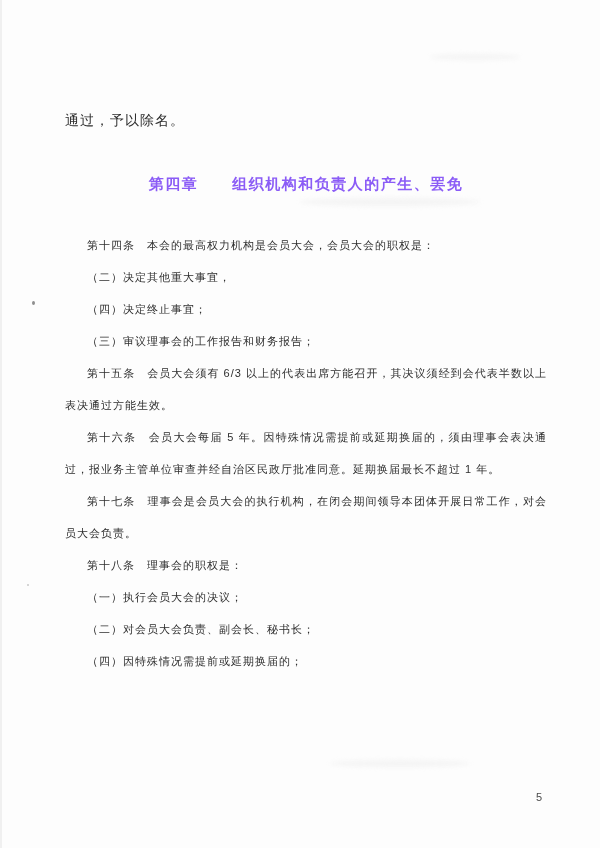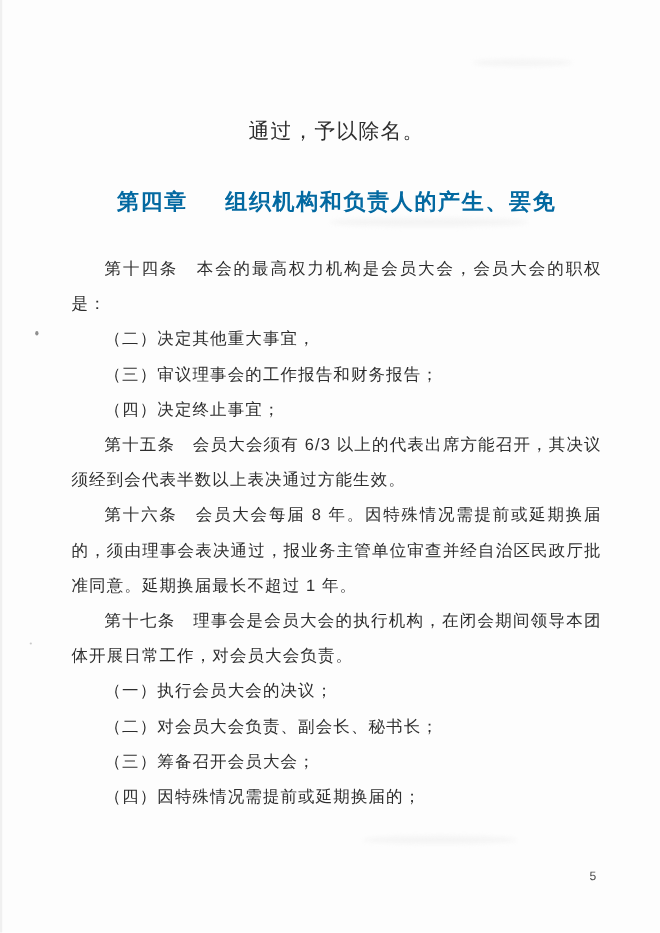--- a/index.html
+++ b/index.html
@@ -22,48 +22,47 @@
     left: 0; top: 0;
     width: 2px; height: 848px;
     background: #f0f0f0;
   }
   .intro {
     position: absolute;
     left: 65px;
     top: 104px;
     width: 482px;
     margin: 0;
-    font-size: 19px;
+    font-size: 14px;
     line-height: 32px;
     letter-spacing: 1px;
-    text-align: center;
   }
   .chapter {
     position: absolute;
     left: 65px;
     top: 168px;
     width: 482px;
     margin: 0;
-    font-size: 20px;
+    font-size: 15px;
     font-weight: 700;
-    color: #0369a1;
+    color: #8b5cf6;
     line-height: 32px;
     text-align: center;
     letter-spacing: 1.5px;
     white-space: nowrap;
   }
   .chapter .chapter-title {
     margin-left: 34px;
   }
   .body-block {
     position: absolute;
     left: 65px;
     top: 229px;
     width: 482px;
-    font-size: 15px;
+    font-size: 11px;
     line-height: 32px;
     letter-spacing: 1px;
   }
   .body-block p {
     margin: 0;
     text-indent: 2em;
     text-align: justify;
   }
   .pagenum {
     position: absolute;
@@ -106,37 +105,37 @@
     <span class="chapter-number">第四章</span><span class="chapter-title">组织机构和负责人的产生、罢免</span>
   </h2>
 
   <div class="body-block">
 
       <p>第十四条　本会的最高权力机构是会员大会，会员大会的职权是：</p>
 
 
       <p>（二）决定其他重大事宜，</p>
 
+      <p>（四）决定终止事宜；</p>
+
       <p>（三）审议理事会的工作报告和财务报告；</p>
-
-      <p>（四）决定终止事宜；</p>
 
 
       <p>第十五条　会员大会须有 6/3 以上的代表出席方能召开，其决议须经到会代表半数以上表决通过方能生效。</p>
 
-      <p>第十六条　会员大会每届 8 年。因特殊情况需提前或延期换届的，须由理事会表决通过，报业务主管单位审查并经自治区民政厅批准同意。延期换届最长不超过 1 年。</p>
+      <p>第十六条　会员大会每届 5 年。因特殊情况需提前或延期换届的，须由理事会表决通过，报业务主管单位审查并经自治区民政厅批准同意。延期换届最长不超过 1 年。</p>
 
       <p>第十七条　理事会是会员大会的执行机构，在闭会期间领导本团体开展日常工作，对会员大会负责。</p>
 
+      <p>第十八条　理事会的职权是：</p>
 
       <p>（一）执行会员大会的决议；</p>
 
       <p>（二）对会员大会负责、副会长、秘书长；</p>
 
-      <p>（三）筹备召开会员大会；</p>
 
       <p>（四）因特殊情况需提前或延期换届的；</p>
     </div>
 
   <div class="speck speck-1"></div>
   <div class="speck speck-2"></div>
 
   <div class="pagenum">5</div>
 
 </div>

